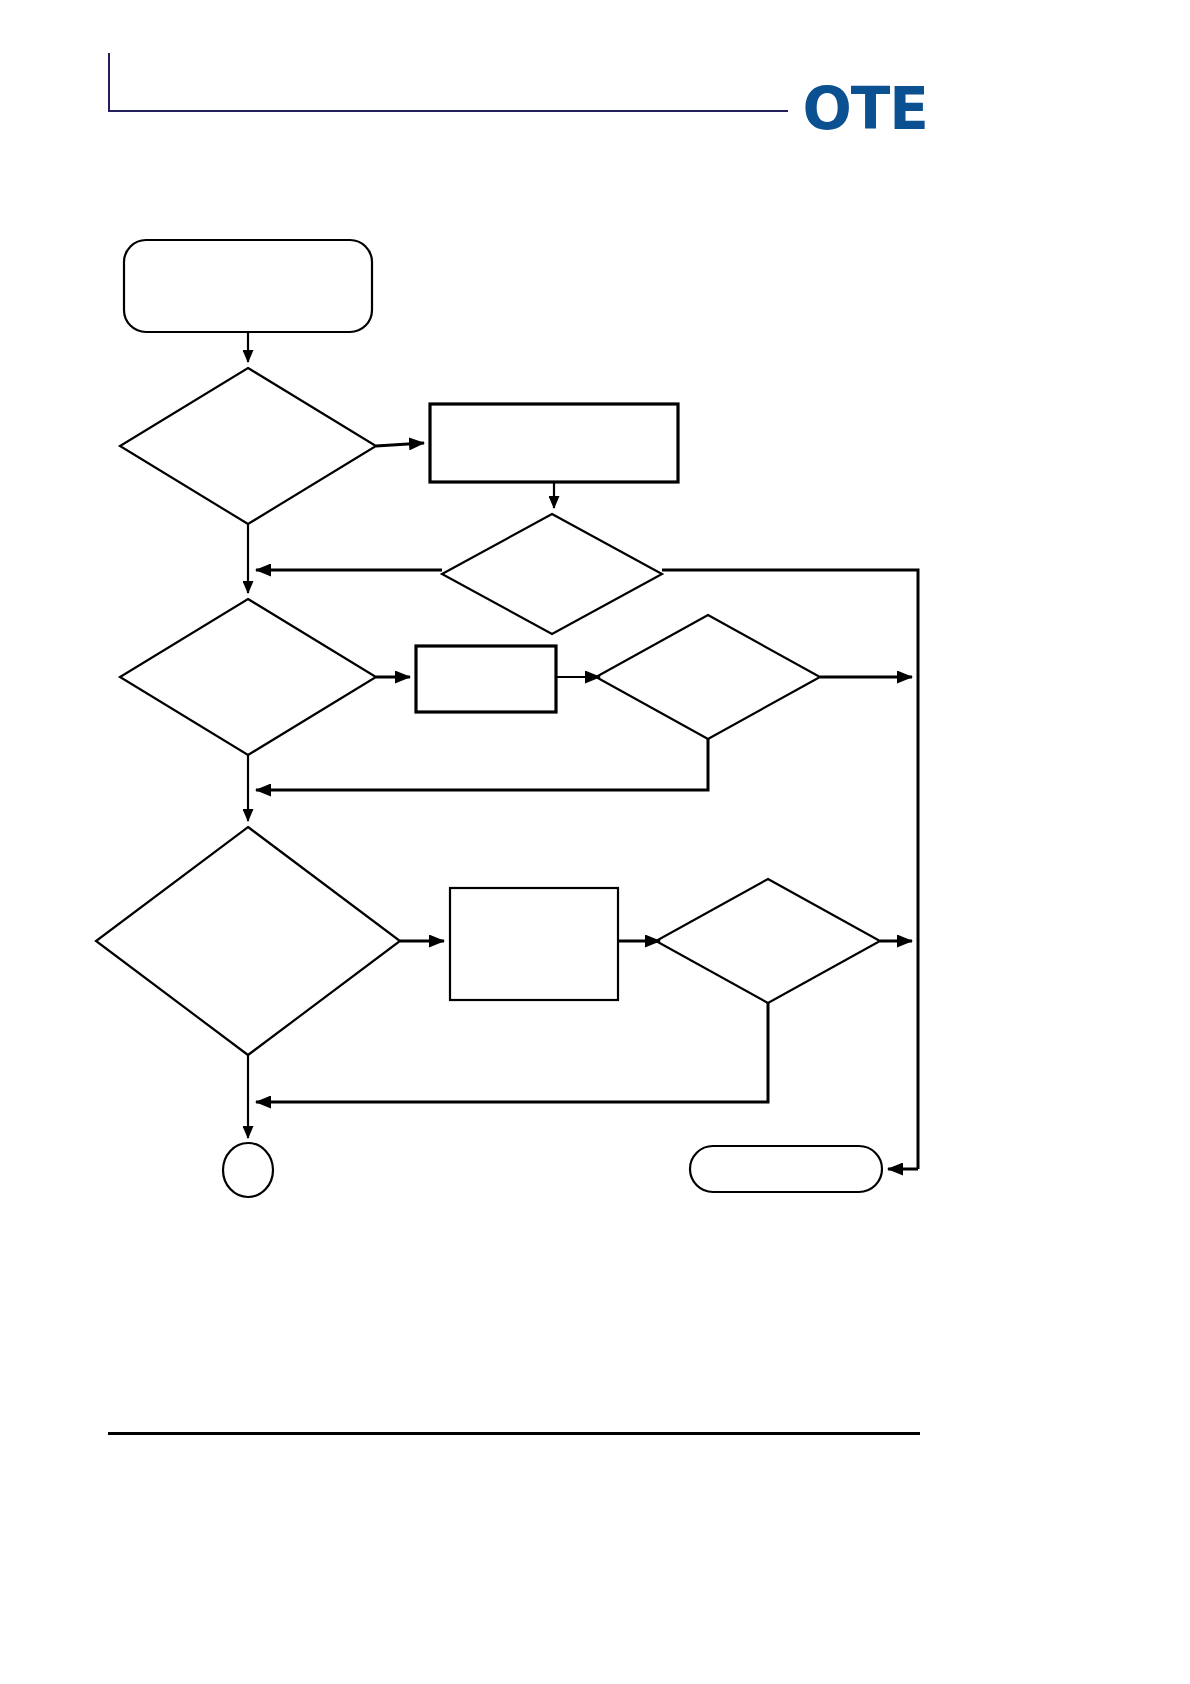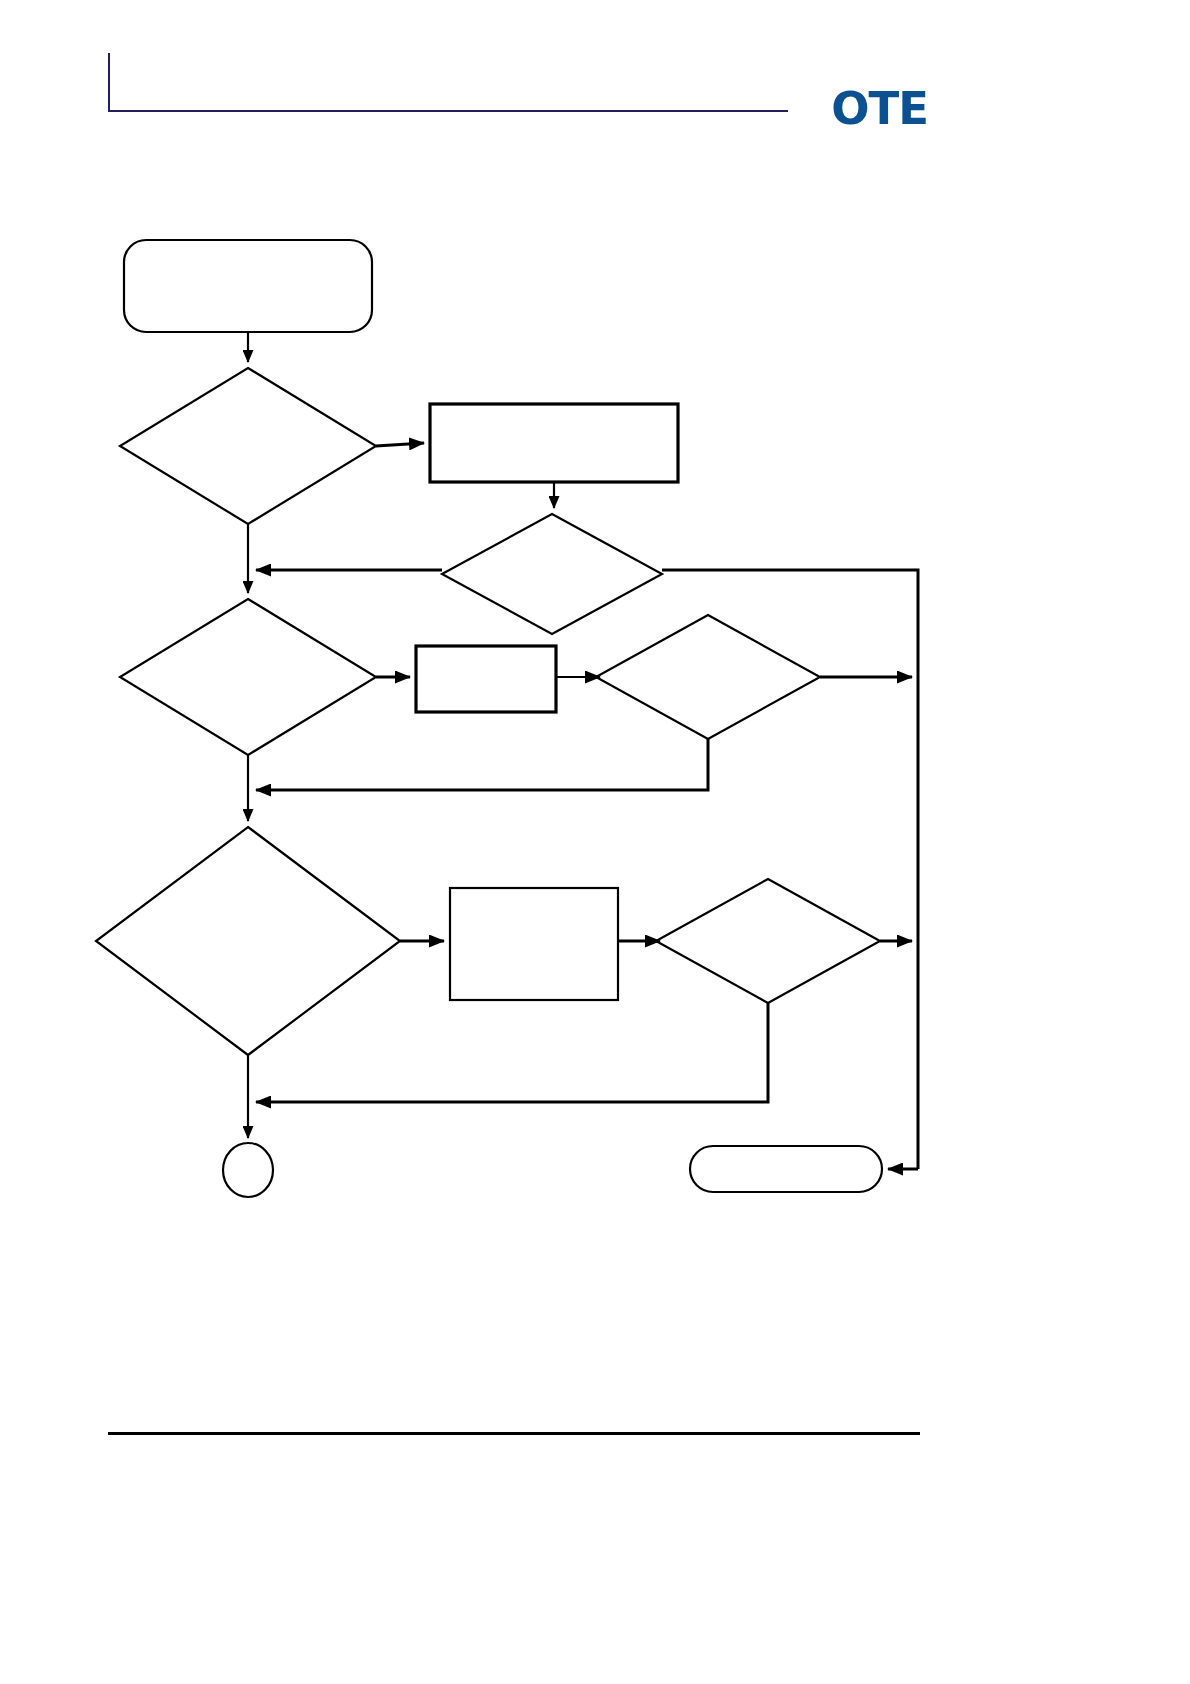--- a/index.html
+++ b/index.html
@@ -38,21 +38,21 @@
   }
   #brand-logo {
     position: absolute;
     left: 748px;
     top: 78px;
     width: 180px;
     height: 62px;
     line-height: 62px;
     font-family: "DejaVu Sans", sans-serif;
     font-weight: 700;
-    font-size: 45px;
+    font-size: 58px;
     letter-spacing: -1px;
     color: #0b5091;
     text-align: right;
     white-space: nowrap;
   }
 
   
   #footer-rule {
     position: absolute;
     left: 108px;

